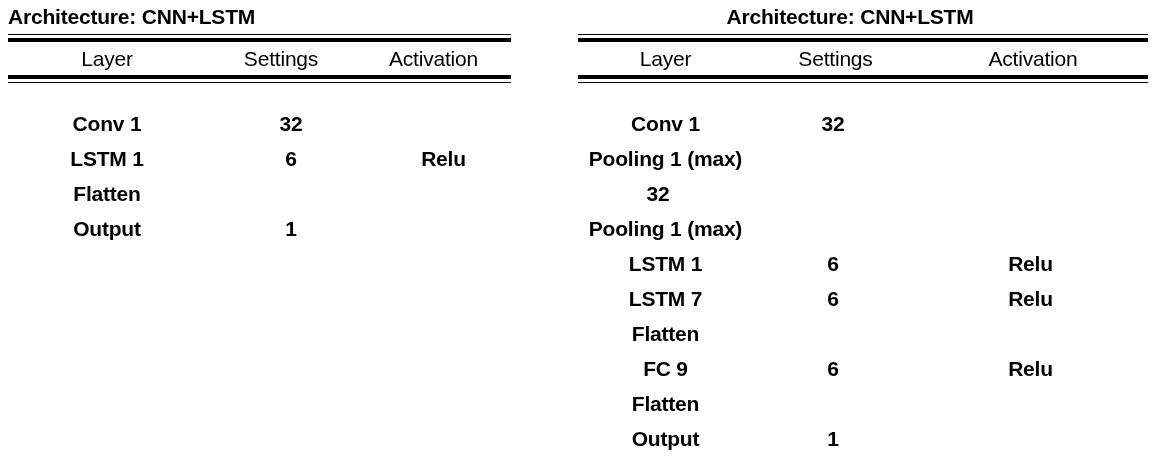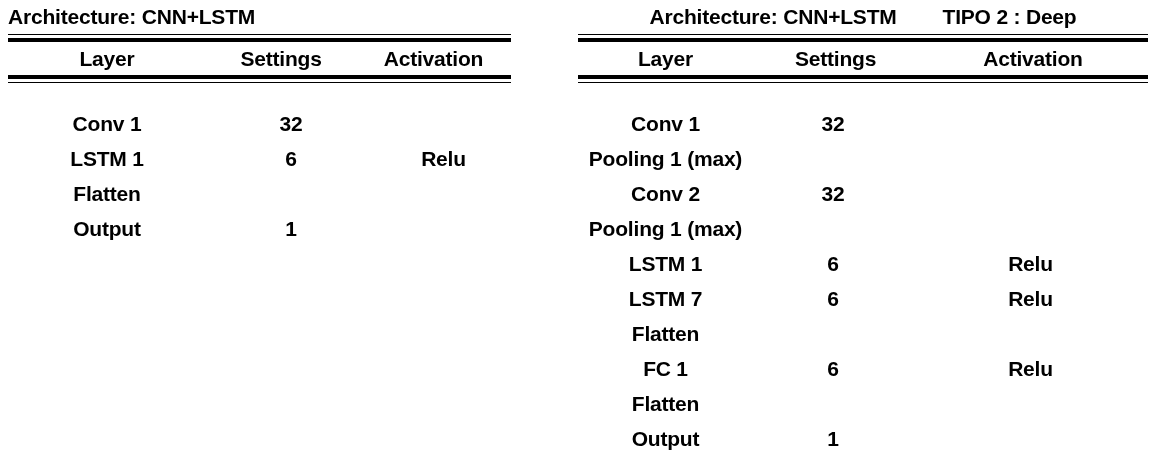--- a/index.html
+++ b/index.html
@@ -53,21 +53,21 @@
   .rule-thick { height: 4px; background: #000; width: 100%; }
   .rule-gap-a { height: 3px; }
   .rule-gap-b { height: 3px; }
 
   
   .head-row {
     display: flex;
     height: 33px;
     align-items: center;
     font-size: 21px;
-    font-weight: bold;
+    font-weight: normal;
     letter-spacing: -0.2px;
     white-space: nowrap;
   }
   .head-row .cell { text-align: center; }
 
   
   .body-rows { padding-top: 4px; }
   .body-row {
     display: flex;
     height: 35px;
@@ -136,21 +136,20 @@
       <div class="cell col-layer">Output</div>
       <div class="cell col-settings">1</div>
       <div class="cell col-activation"></div>
     </div>
   </div>
 </div>
 
 <div class="table-block" id="table-right">
   <div class="title-row">
     <span class="title-arch">Architecture: CNN+LSTM</span>
-    <span class="title-tipo">TIPO 2 : Deep</span>
   </div>
   <div class="rule-thin"></div>
   <div class="rule-gap-a"></div>
   <div class="rule-thick"></div>
 
   <div class="head-row">
     <div class="cell col-layer">Layer</div>
     <div class="cell col-settings">Settings</div>
     <div class="cell col-activation">Activation</div>
   </div>
@@ -163,21 +162,20 @@
       <div class="cell col-layer">Conv 1</div>
       <div class="cell col-settings">32</div>
       <div class="cell col-activation"></div>
     </div>
     <div class="body-row">
       <div class="cell col-layer">Pooling 1 (max)</div>
       <div class="cell col-settings"></div>
       <div class="cell col-activation"></div>
     </div>
     <div class="body-row">
-      <div class="cell col-layer">Conv 2</div>
       <div class="cell col-settings">32</div>
       <div class="cell col-activation"></div>
     </div>
     <div class="body-row">
       <div class="cell col-layer">Pooling 1 (max)</div>
       <div class="cell col-settings"></div>
       <div class="cell col-activation"></div>
     </div>
     <div class="body-row">
       <div class="cell col-layer">LSTM 1</div>
@@ -188,21 +186,21 @@
       <div class="cell col-layer">LSTM 7</div>
       <div class="cell col-settings">6</div>
       <div class="cell col-activation">Relu</div>
     </div>
     <div class="body-row">
       <div class="cell col-layer">Flatten</div>
       <div class="cell col-settings"></div>
       <div class="cell col-activation"></div>
     </div>
     <div class="body-row">
-      <div class="cell col-layer">FC 1</div>
+      <div class="cell col-layer">FC 9</div>
       <div class="cell col-settings">6</div>
       <div class="cell col-activation">Relu</div>
     </div>
     <div class="body-row">
       <div class="cell col-layer">Flatten</div>
       <div class="cell col-settings"></div>
       <div class="cell col-activation"></div>
     </div>
     <div class="body-row">
       <div class="cell col-layer">Output</div>

